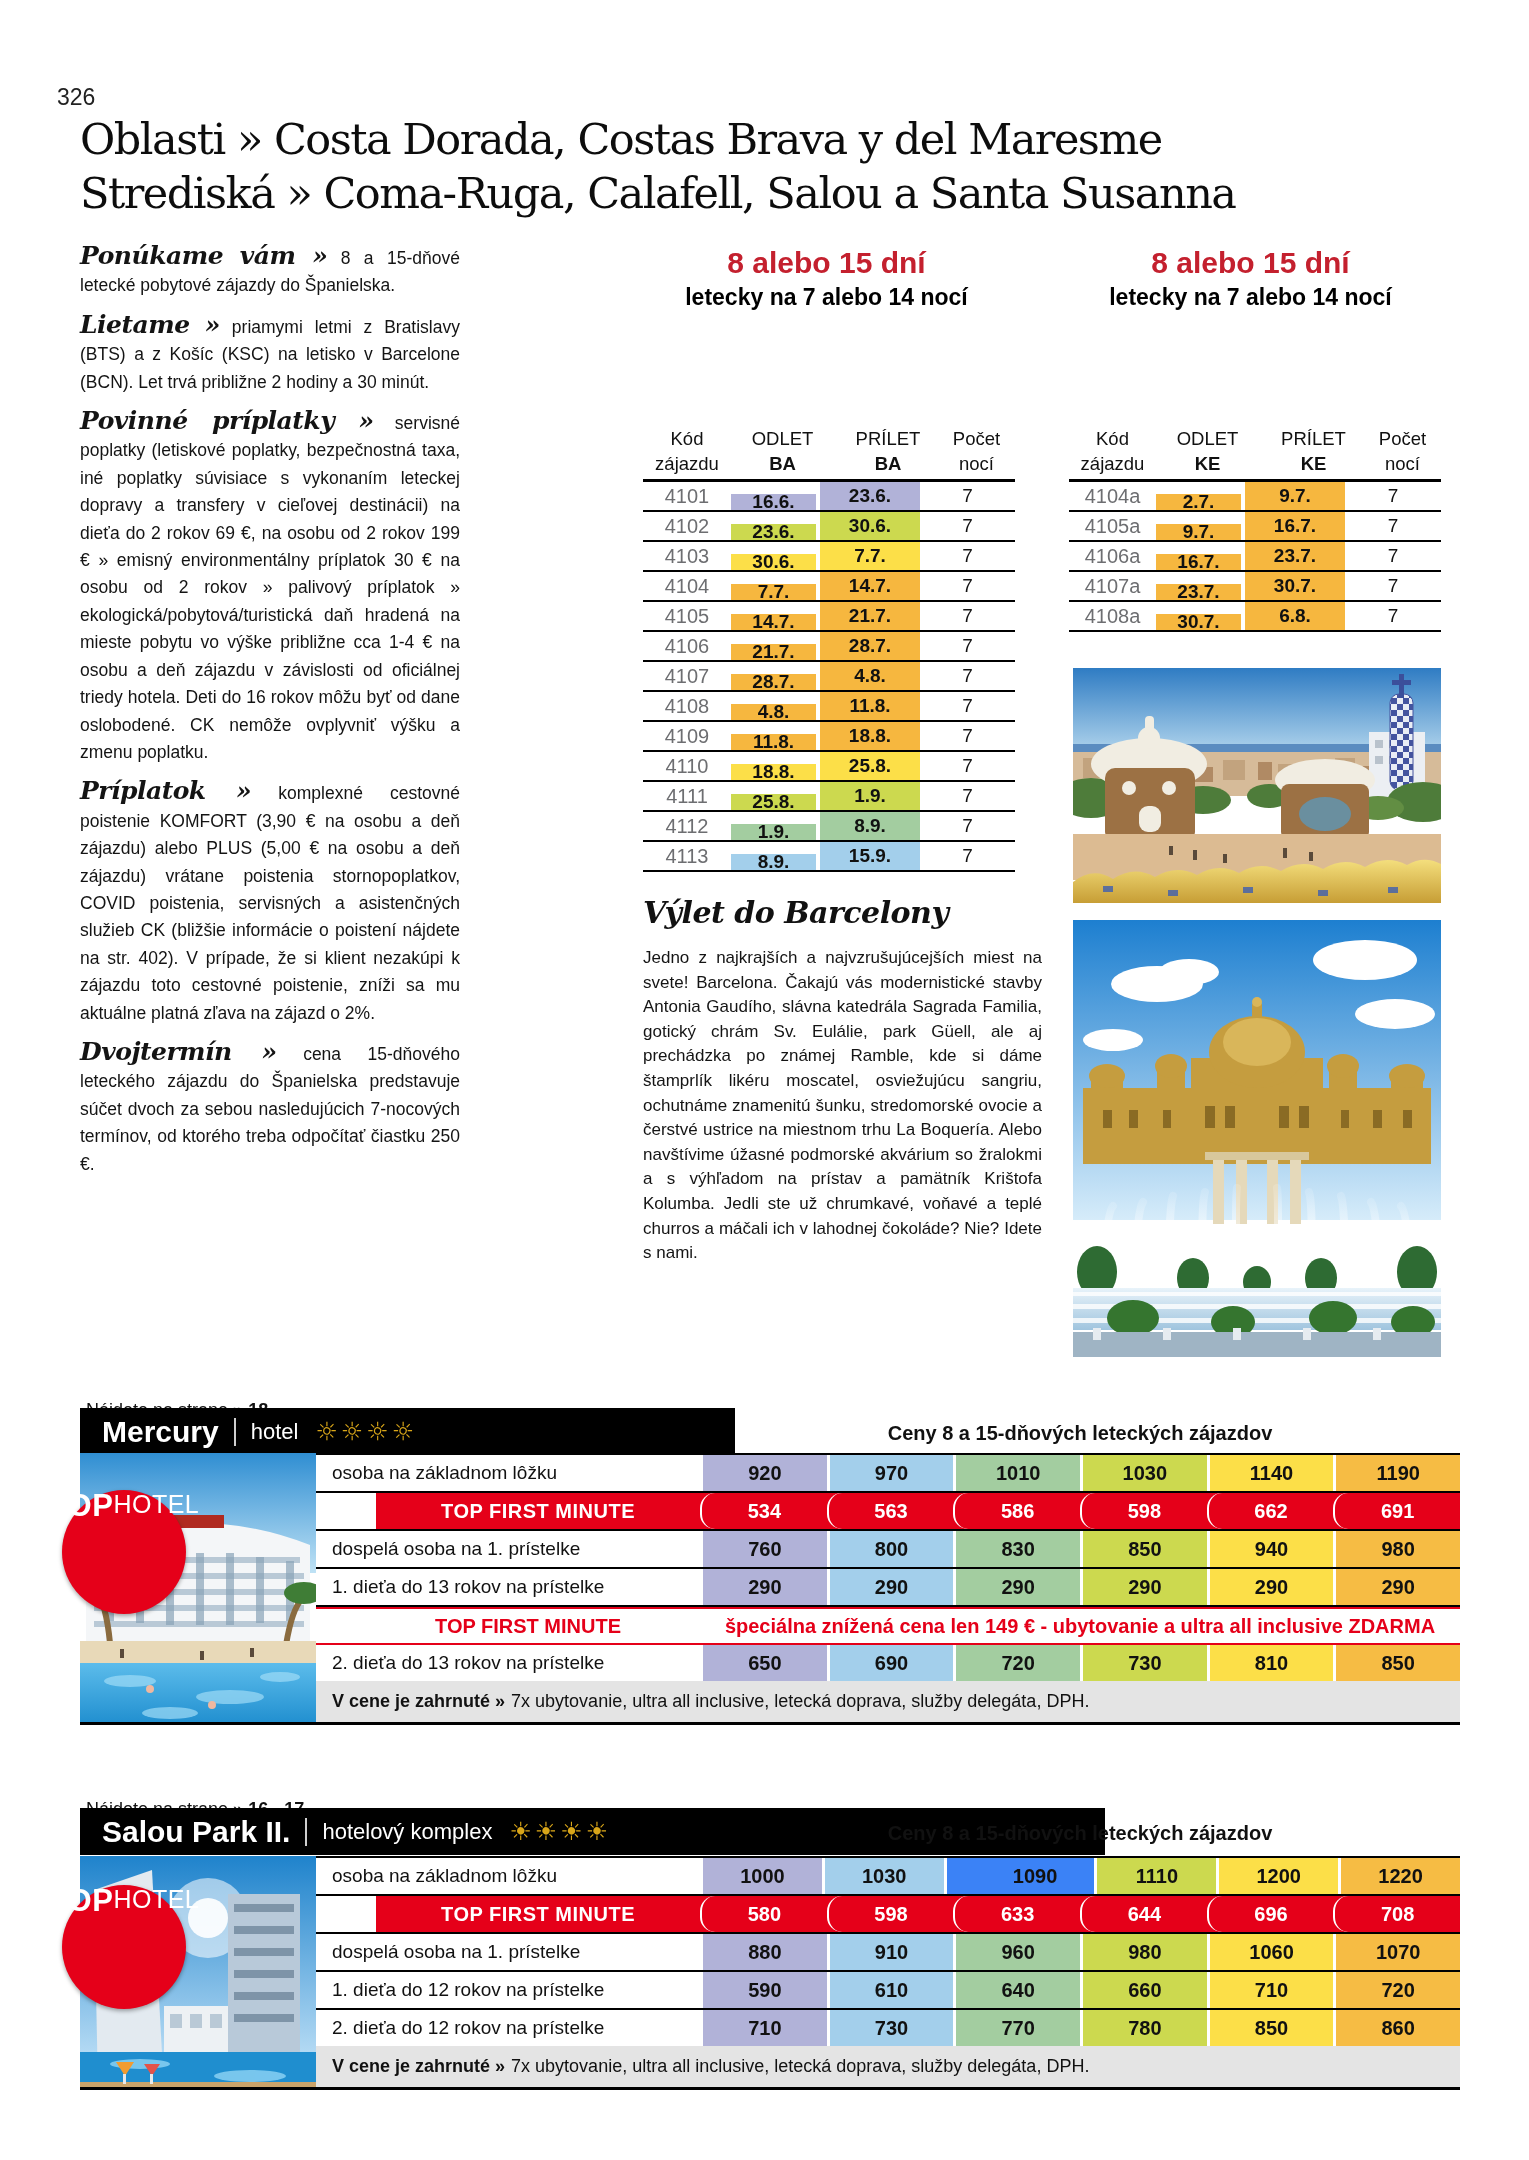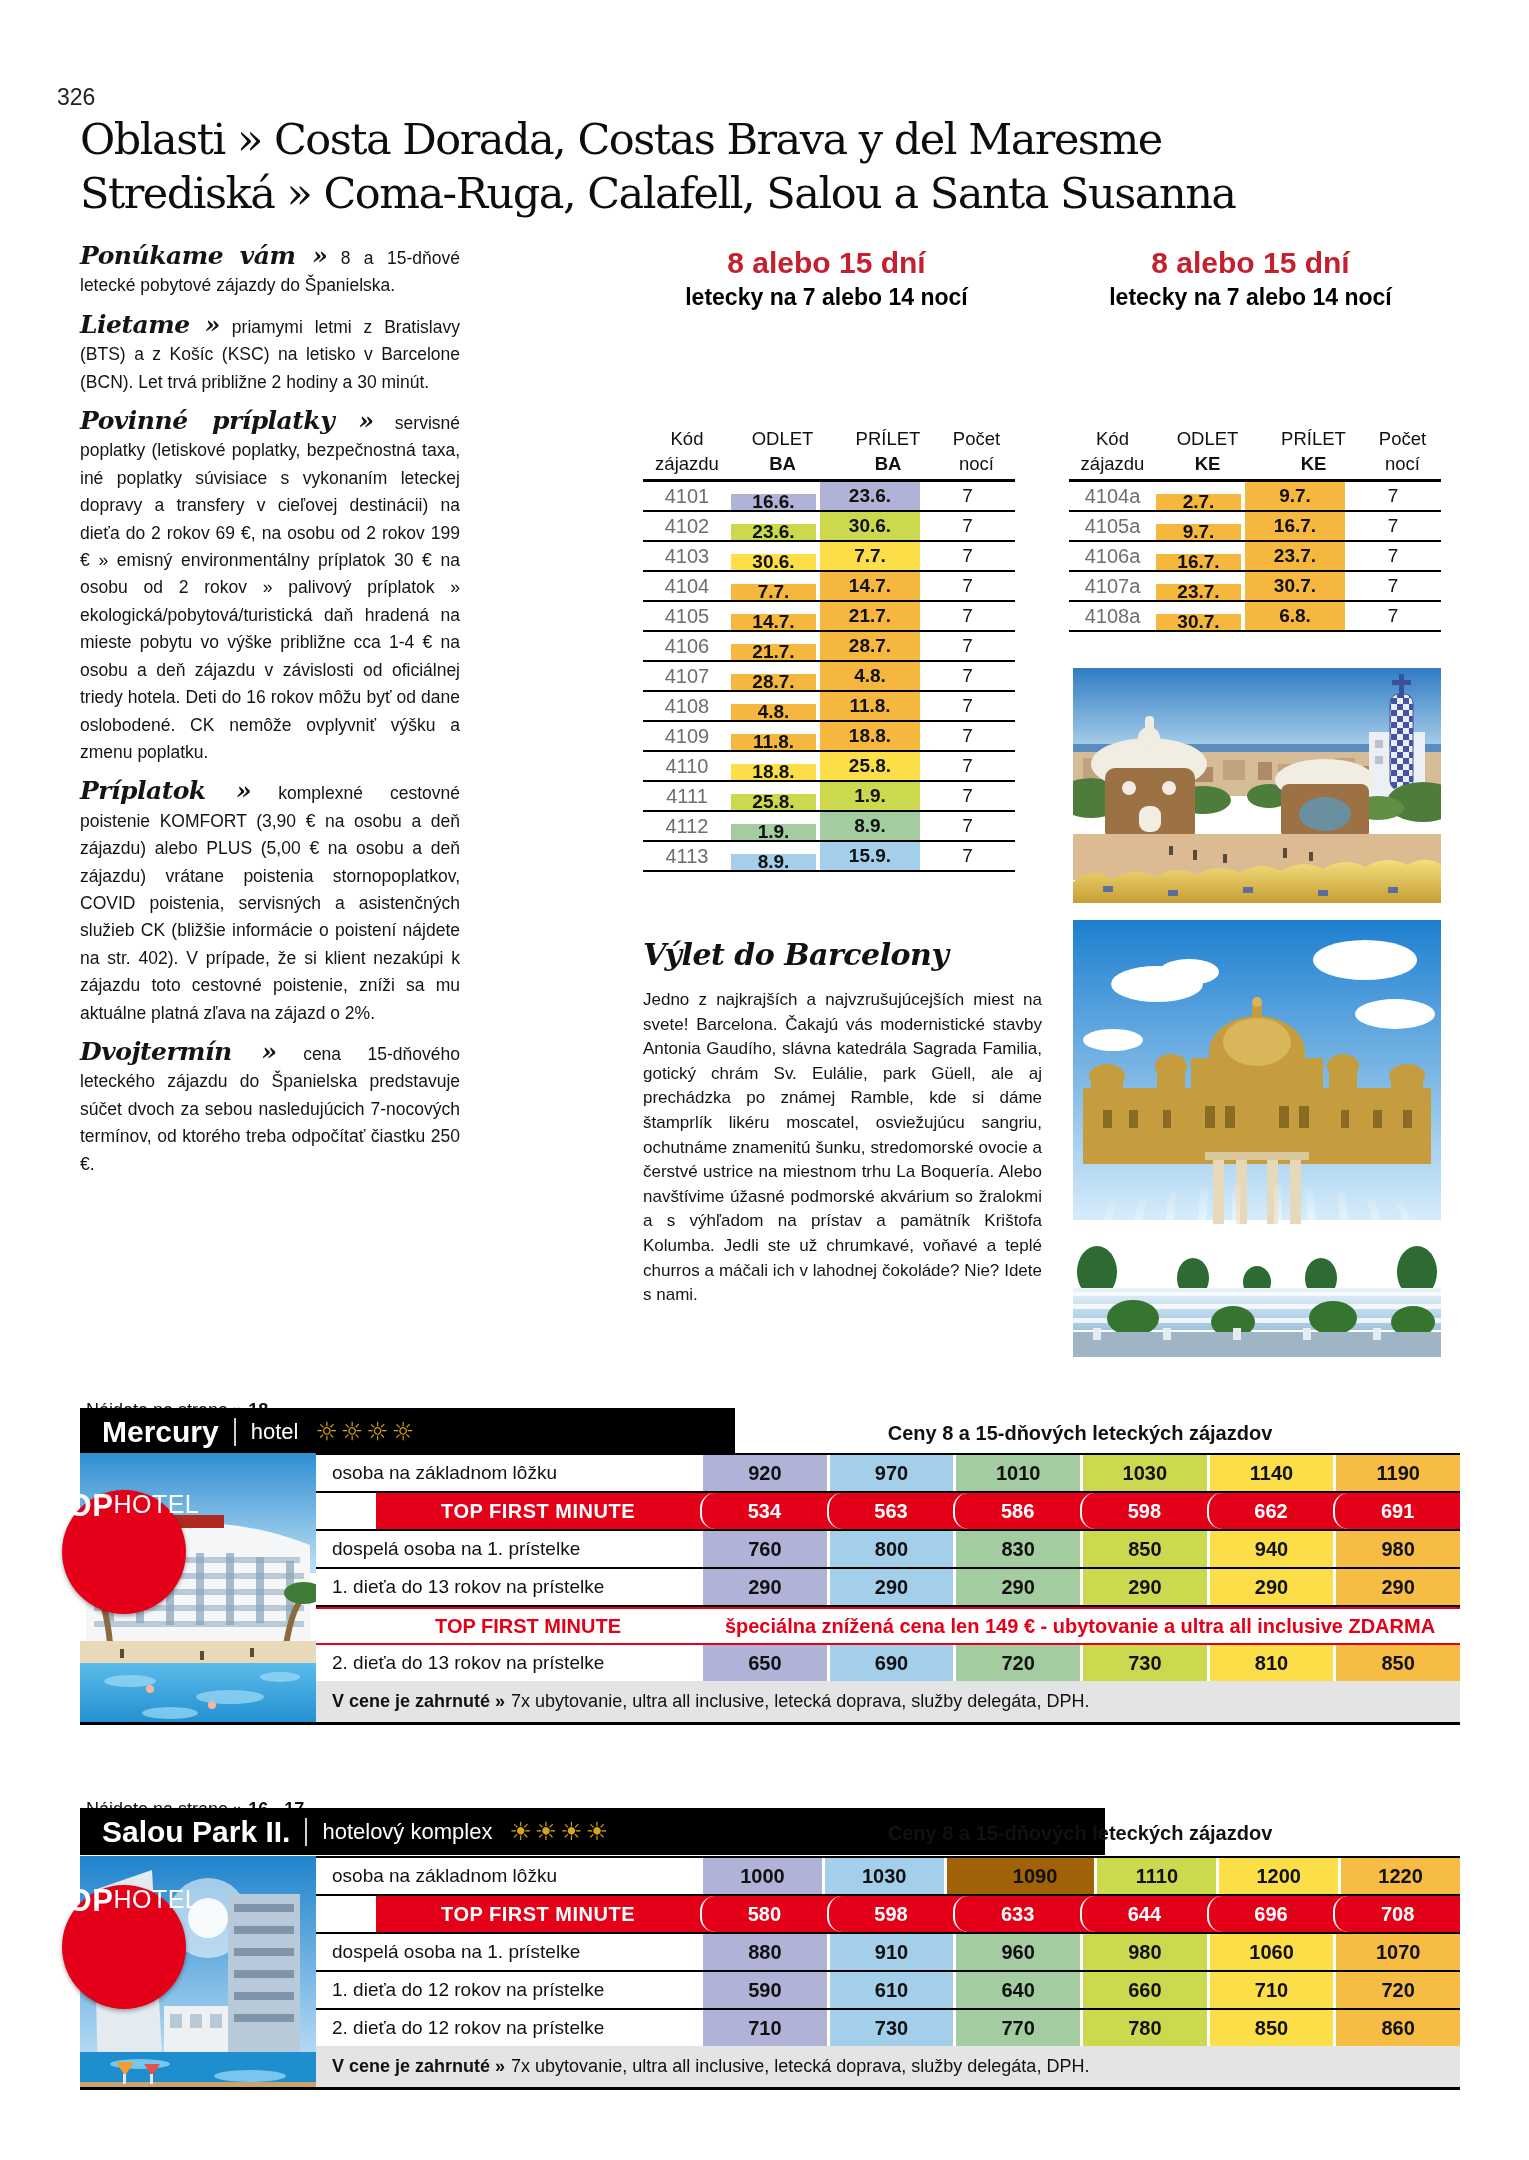--- a/index.html
+++ b/index.html
@@ -33,21 +33,21 @@
   .fl-hc{display:flex;flex-direction:column;justify-content:center;gap:3px;text-align:center;}
   .fl-h2{font-weight:bold;}
   .fl-row{display:flex;height:30px;border-bottom:2px solid #000;font-size:19px;}
   .fl-cell{display:flex;align-items:center;justify-content:center;}
   .fl-code{width:88px;color:#6d6e71;font-size:20px;}
   .fl-dep{width:85px;font-weight:bold;margin-top:12px;}
   .fl-arr{width:100px;margin-left:4px;font-weight:bold;}
   .fl-n{flex:1;}
 
   
-  .excursion{position:absolute;left:643px;top:937px;width:399px;}
+  .excursion{position:absolute;left:643px;top:895px;width:399px;}
   .exc-title{font-family:"DejaVu Serif",serif;font-weight:bold;font-style:italic;
              font-size:30px;margin-bottom:16px;letter-spacing:-0.5px;}
   .exc-text{font-size:17px;line-height:24.6px;text-align:justify;color:#141414;}
 
   
   .photo{position:absolute;overflow:hidden;}
   #photo-guell{left:1073px;top:668px;width:368px;height:235px;}
   #photo-fountain{left:1073px;top:920px;width:368px;height:437px;}
   .photo svg{display:block;}
 
@@ -688,21 +688,21 @@
     </div>
     <div class="badge" data-name="top-hotel-badge" style="background: rgb(229, 0, 25);">
       <span class="b1" data-name="badge-top-text">TOP</span>
       <span class="b2" data-name="badge-bottom-text">HOTEL</span>
     </div>
     <div class="h-rows" id="h-rows-1" data-name="price-table">
         <div class="hrow" data-name="price-row">
           <div class="hlabel" data-name="price-row-label">osoba na základnom lôžku</div>
           <div class="hcell" data-name="price-cell" style="background: rgb(177, 178, 216);">1000</div>
           <div class="hcell" data-name="price-cell" style="background: rgb(163, 207, 235);">1030</div>
-          <div class="hcell" data-name="price-cell" style="background: #a16207; padding-left: 29px;">1090</div>
+          <div class="hcell" data-name="price-cell" style="background: #3b82f6; padding-left: 29px;">1090</div>
           <div class="hcell" data-name="price-cell" style="background: rgb(204, 217, 79);">1110</div>
           <div class="hcell" data-name="price-cell" style="background: rgb(252, 223, 72);">1200</div>
           <div class="hcell" data-name="price-cell" style="background: rgb(246, 188, 68);">1220</div>
         </div>
         <div class="hrow tfm" data-name="top-first-minute-row">
           <div class="tfm-inset" data-name="tfm-left-inset"></div>
           <div class="tfm-band" data-name="tfm-red-band" style="background: rgb(229, 0, 25);">
             <div class="tfm-label" data-name="tfm-label">TOP FIRST MINUTE</div>
             <div class="tfm-cell" data-name="tfm-price-cell">580</div>
             <div class="tfm-cell" data-name="tfm-price-cell">598</div>

